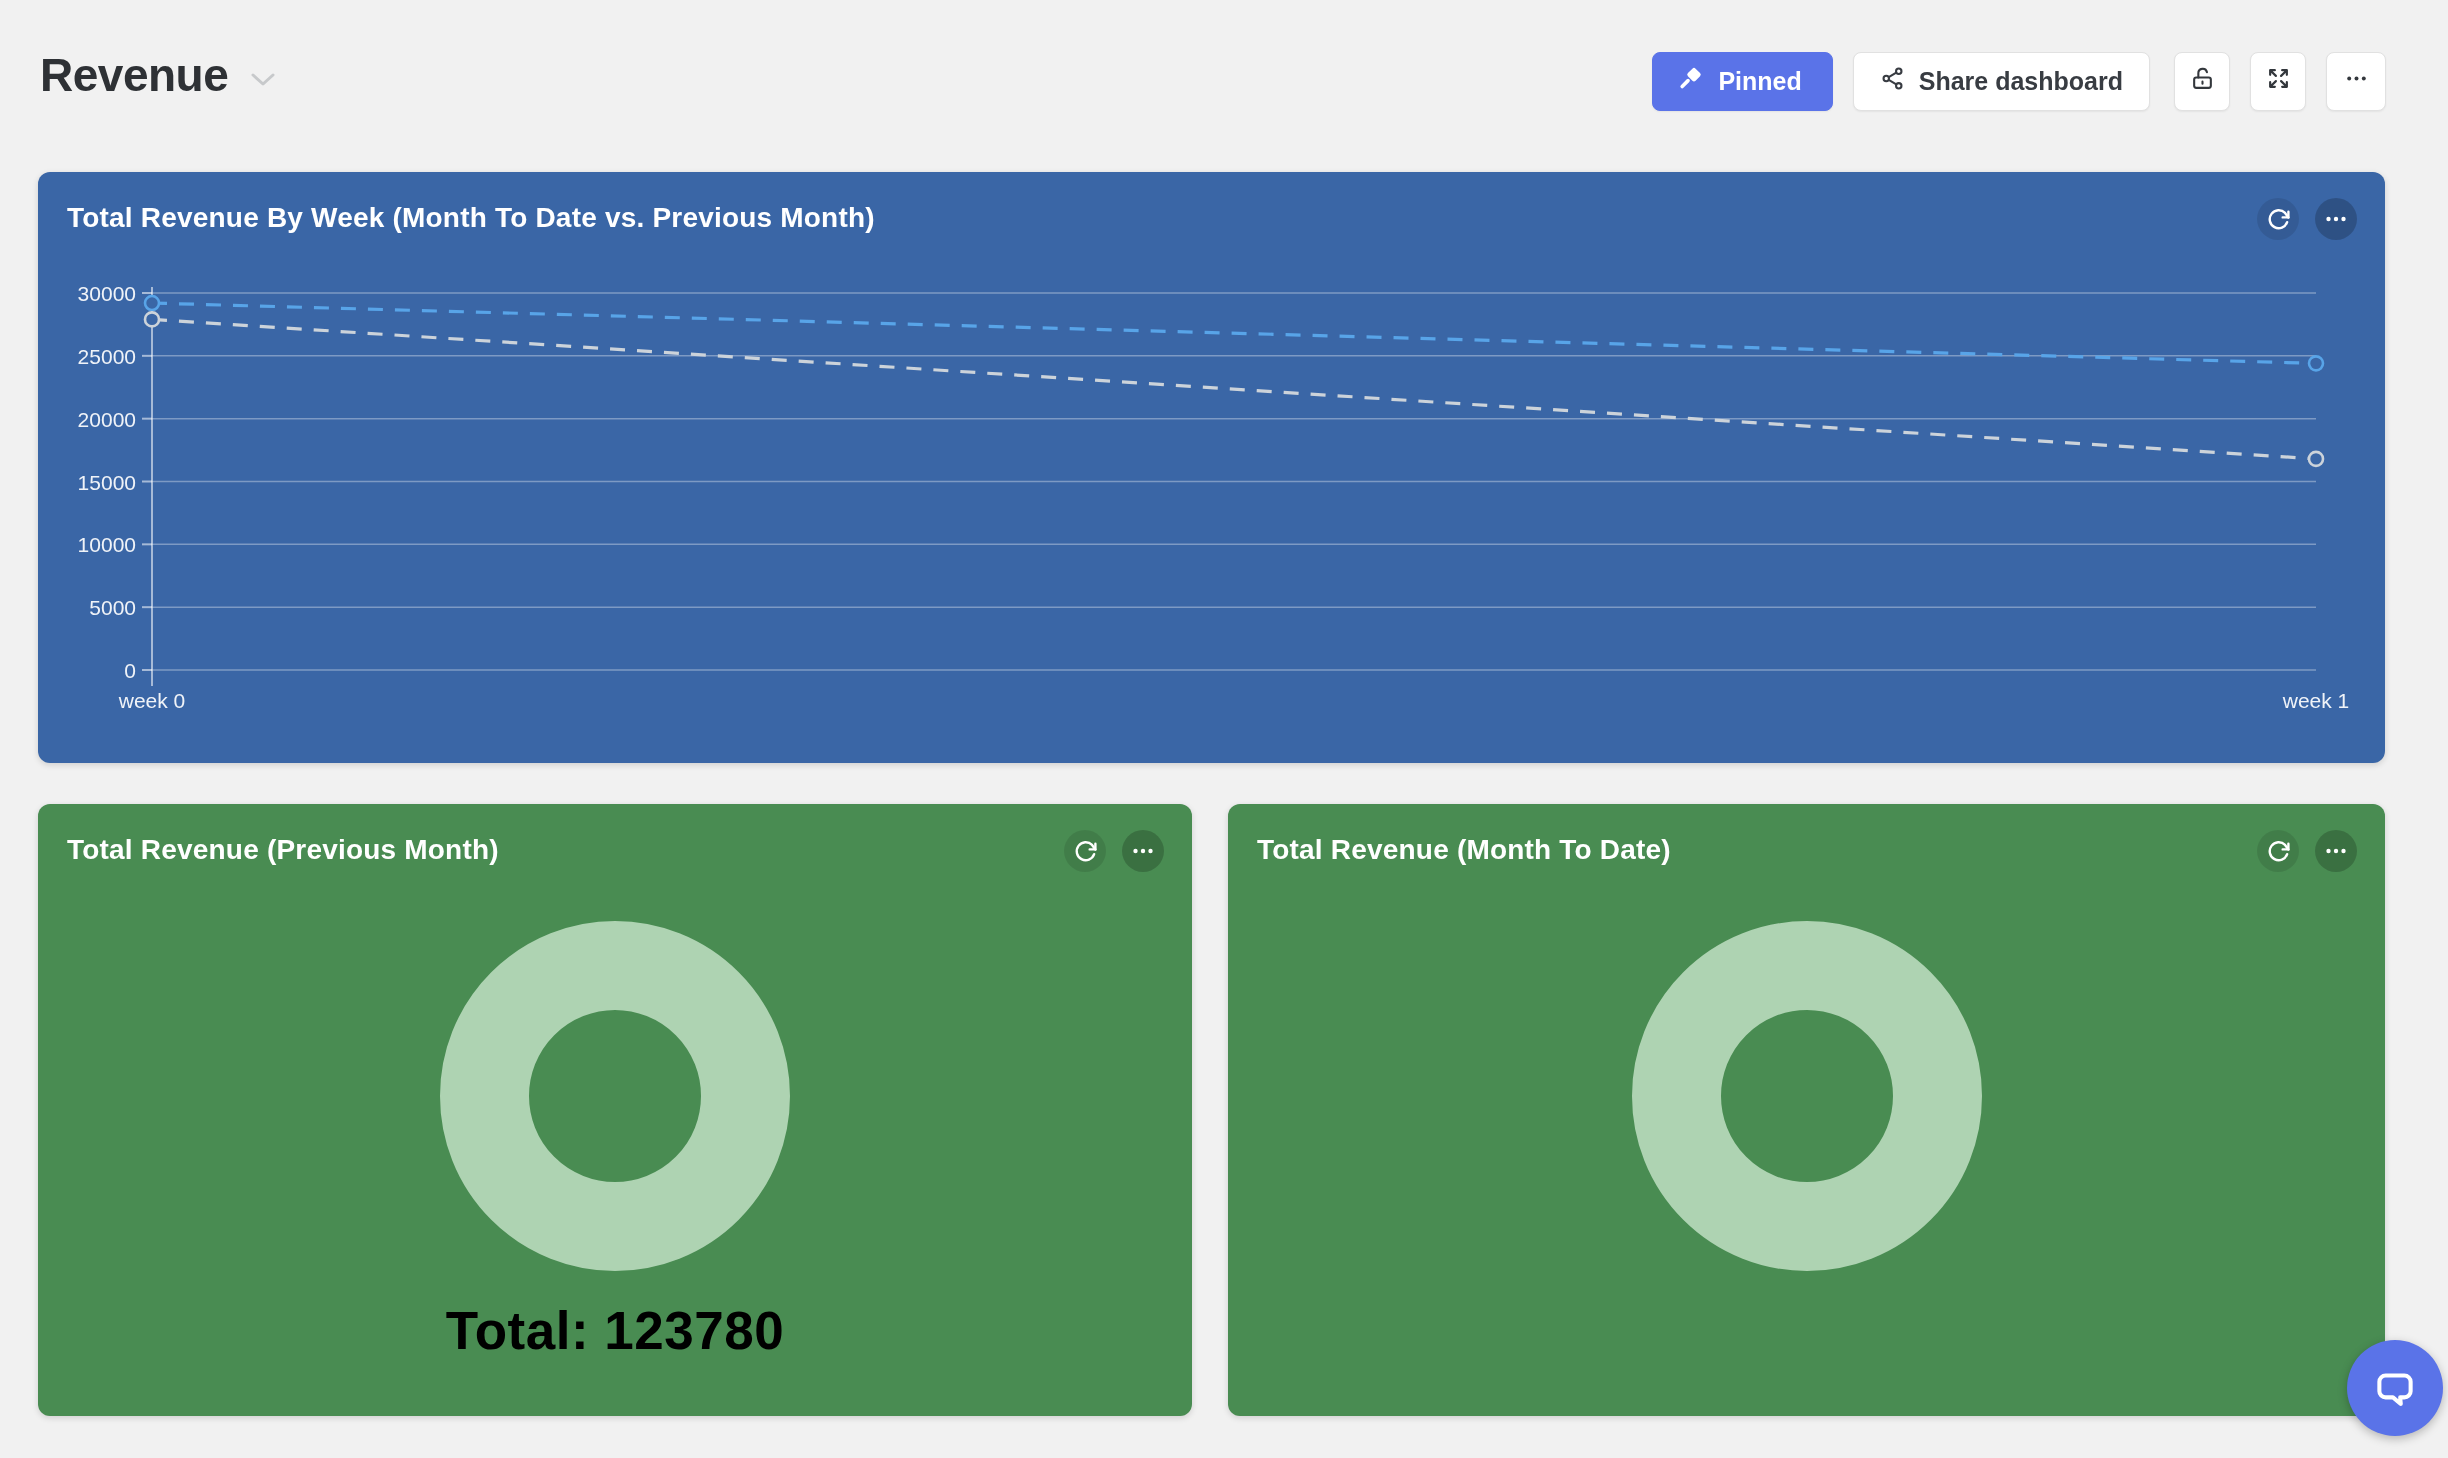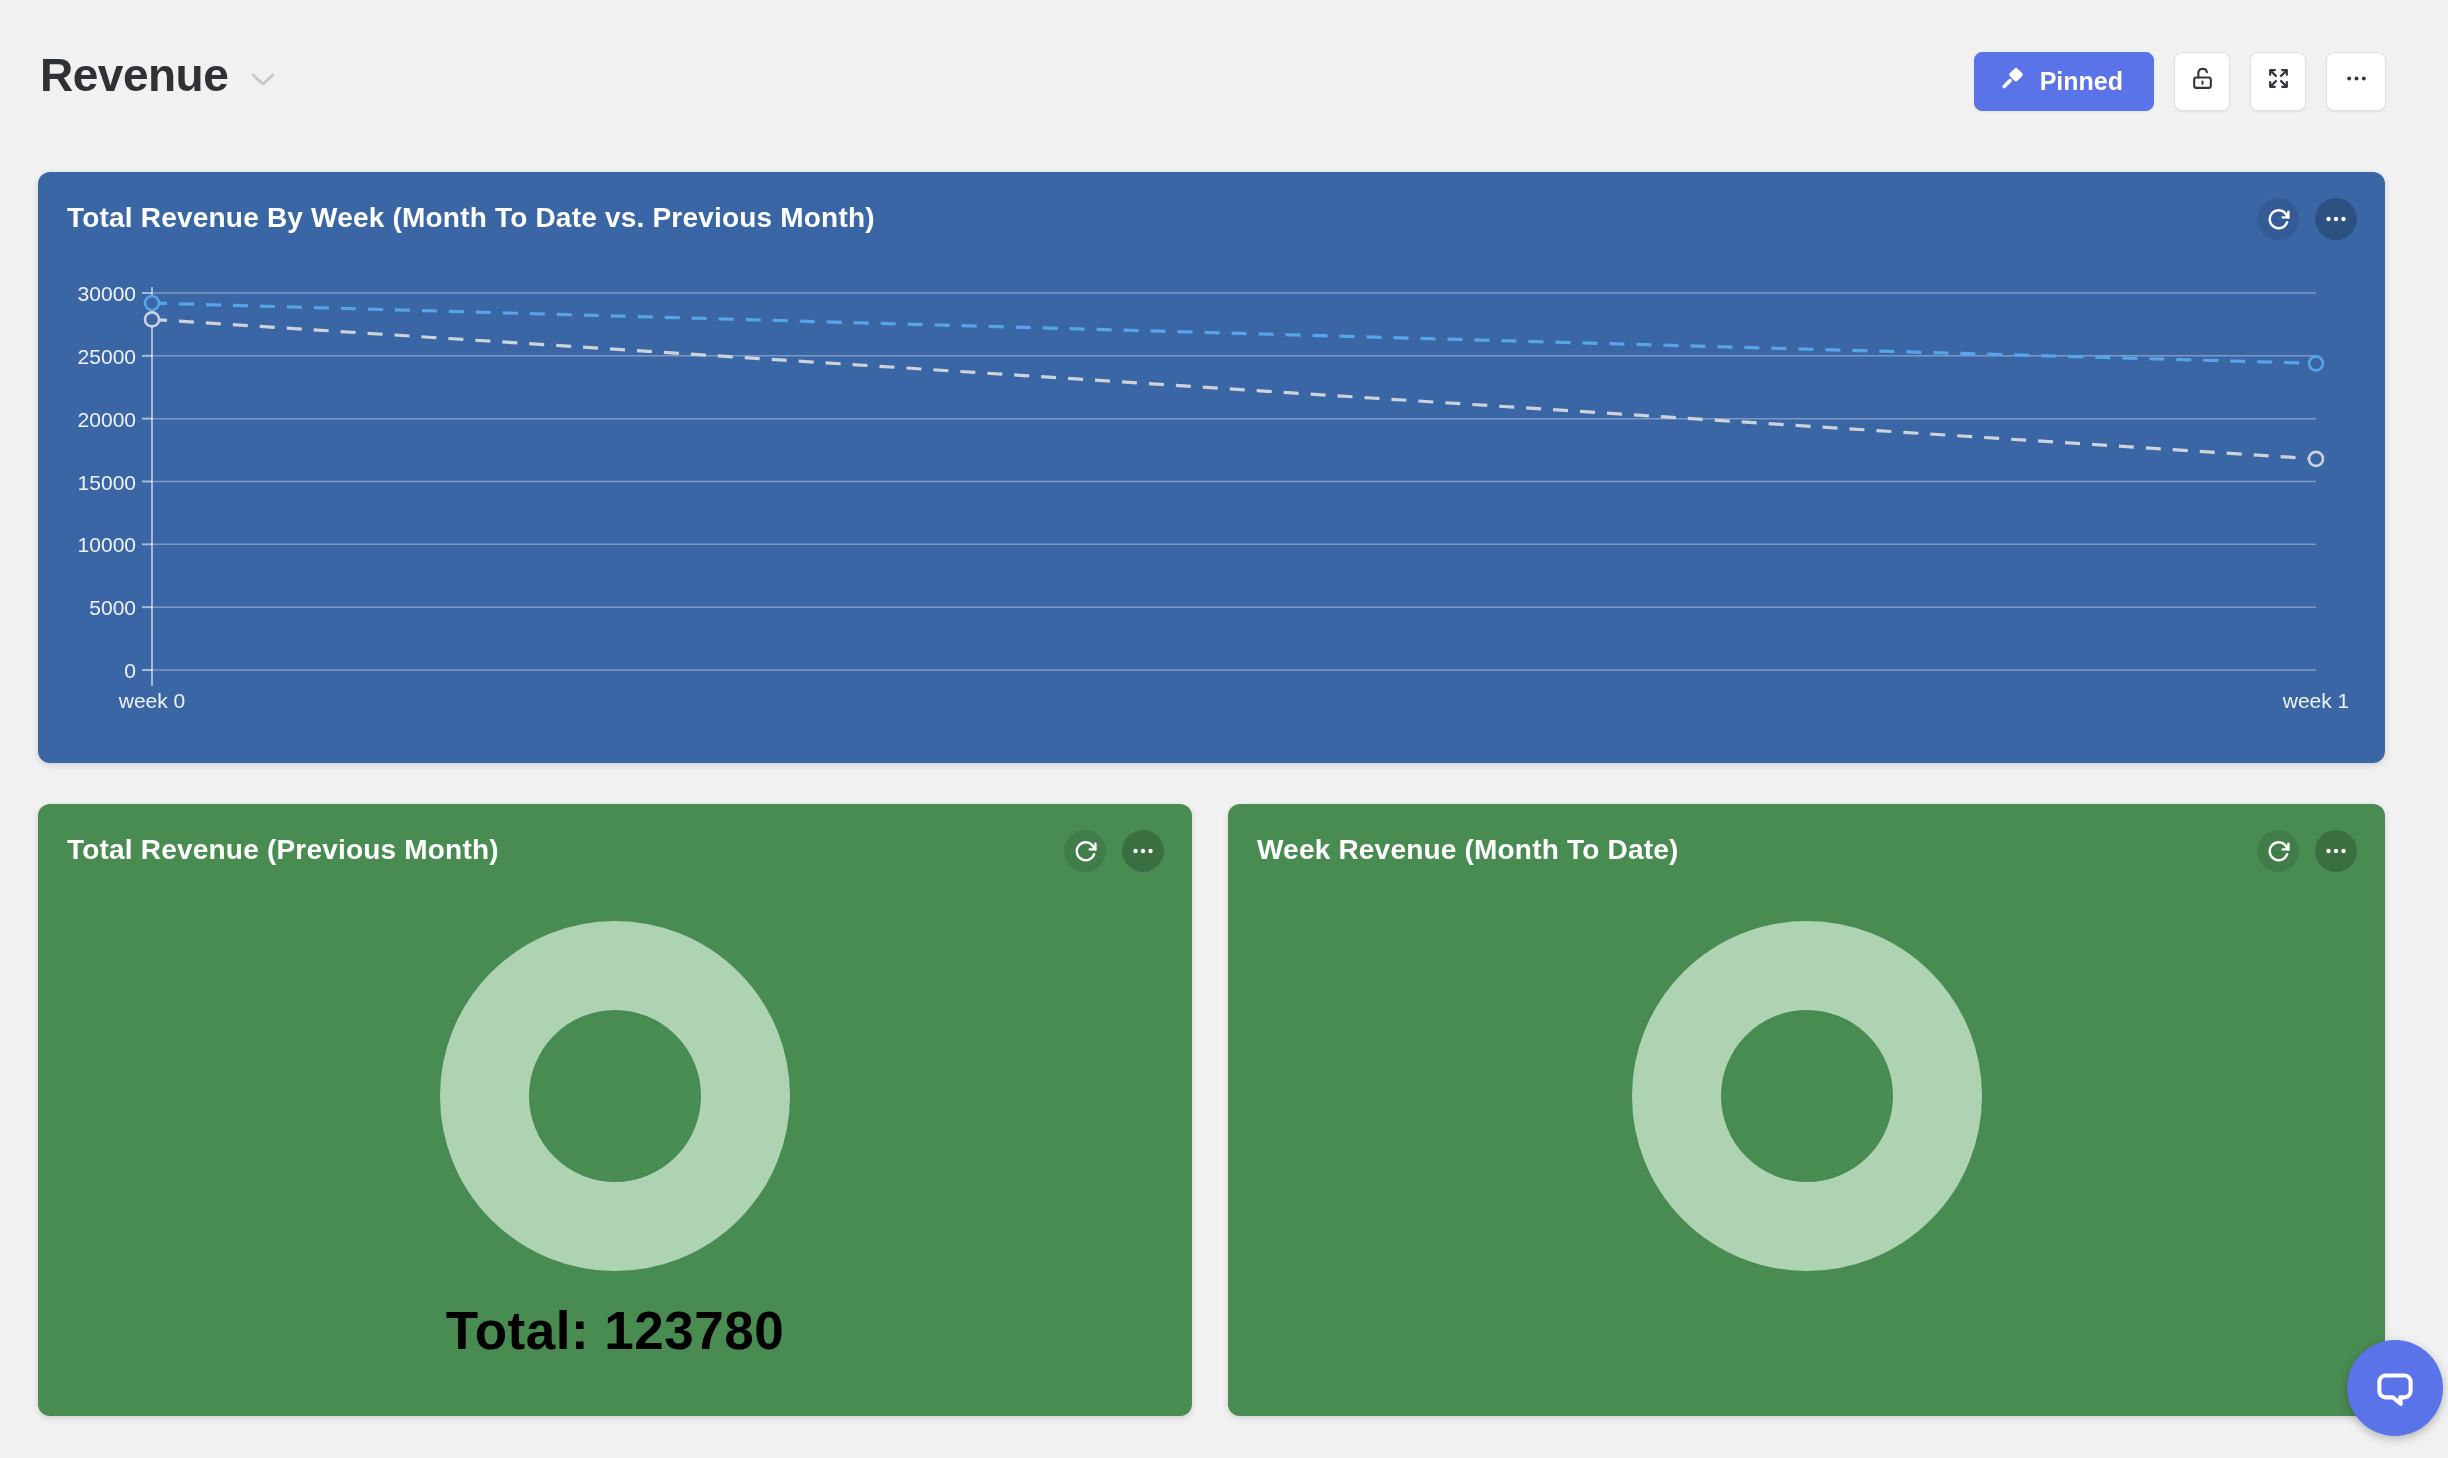--- a/index.html
+++ b/index.html
@@ -70,20 +70,32 @@
 <div class="toolbar">
   <div class="btn btn-pinned">
     <span>
       <svg width="27" height="27" viewBox="0 0 24 24">
         <rect x="10.3" y="3.8" width="9.6" height="9.6" rx="2" fill="#fff" transform="rotate(45 15.1 8.6)"></rect>
         <line x1="9.8" y1="13.9" x2="4.6" y2="19.1" stroke="#fff" stroke-width="3.2" stroke-linecap="round"></line>
       </svg>
     </span>
     <span>Pinned</span>
   </div>
+  <div class="btn btn-share">
+    <span>
+      <svg width="25" height="25" viewBox="0 0 24 24" fill="none" stroke="#383c42" stroke-width="2">
+        <circle cx="18" cy="5" r="2.6"></circle>
+          <circle cx="6" cy="12" r="2.6"></circle>
+          <circle cx="18" cy="19" r="2.6"></circle>
+        <line x1="8.4" y1="13.3" x2="15.6" y2="17.7"></line>
+          <line x1="15.6" y1="6.3" x2="8.4" y2="10.7"></line>
+      </svg>
+    </span>
+    <span>Share dashboard</span>
+  </div>
   <div class="btn btn-icon">
     <span>
       <svg width="25" height="25" viewBox="0 0 24 24" fill="none" stroke="#33373c" stroke-width="2" stroke-linecap="round" stroke-linejoin="round">
         <rect x="4" y="11" width="16" height="10" rx="2"></rect>
           <path d="M8 11V7a4.2 4.2 0 0 1 8.3-1"></path>
           <line x1="12" y1="15" x2="12" y2="17"></line>
       </svg>
     </span>
   </div>
   <div class="btn btn-icon">
@@ -173,21 +185,21 @@
           <circle cx="12" cy="12" r="2.2"></circle>
           <circle cx="19.5" cy="12" r="2.2"></circle>
       </svg>
     </div>
   </div>
   <div class="donut"></div>
   <div class="total-label">Total: 123780</div>
 </div>
 
 <div class="card green-card" id="mtd-card">
-  <div class="card-title">Week Revenue (Month To Date)</div>
+  <div class="card-title">Total Revenue (Month To Date)</div>
   <div class="card-actions">
     <div class="circle-btn refresh">
       <svg width="25" height="25" viewBox="0 0 24 24" fill="none" stroke="#fff" stroke-width="2.3" stroke-linecap="round" stroke-linejoin="round">
         <polyline points="21.5 4.5 21.5 10 16 10"></polyline>
           <path d="M20.3 14.6a8.6 8.6 0 1 1-2-8.9l3.2 4.3"></path>
       </svg>
     </div>
     <div class="circle-btn more">
       <svg width="24" height="24" viewBox="0 0 24 24" fill="#fff">
         <circle cx="4.5" cy="12" r="2.2"></circle>

